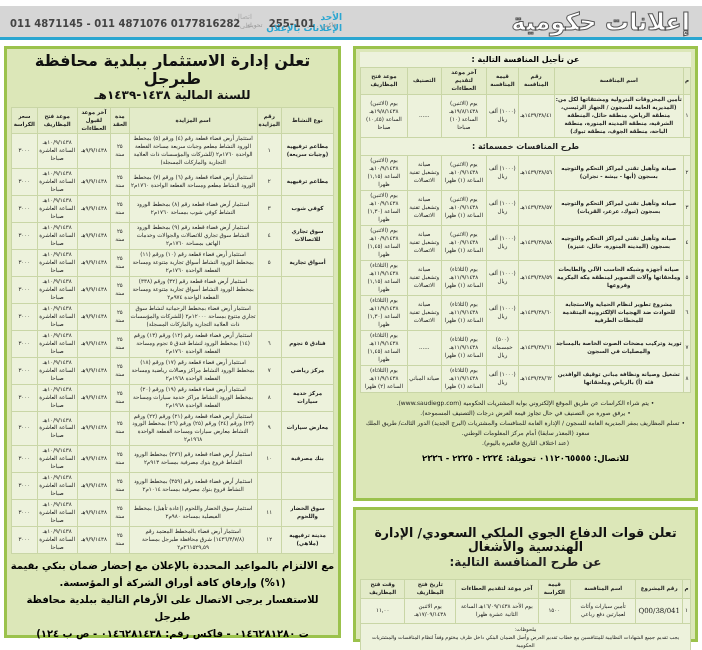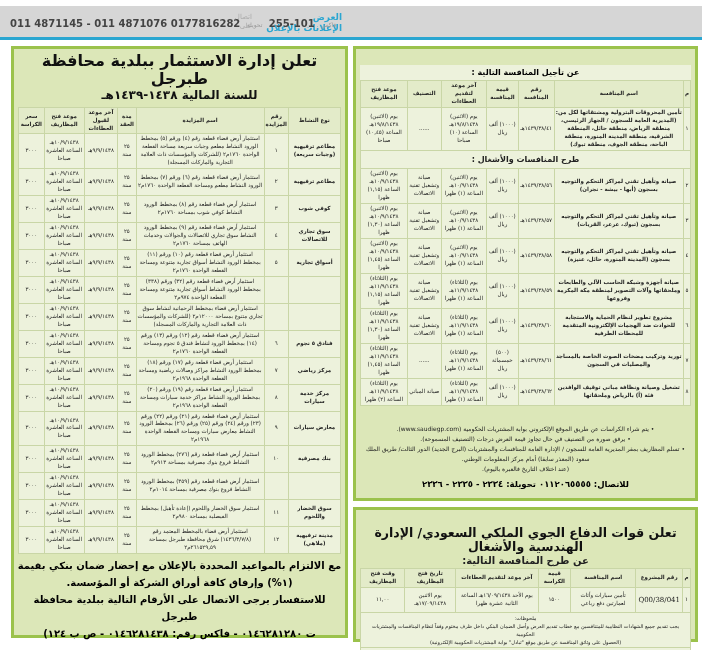--- a/index.html
+++ b/index.html
@@ -4,21 +4,21 @@
 <style>
 *{box-sizing:border-box;margin:0;padding:0}
 body{width:702px;height:650px;background:#fff;font-family:"DejaVu Sans",sans-serif;overflow:hidden;position:relative}
 .hdr{position:absolute;left:0;top:6px;width:702px;height:34px;background:#d6d6d6;border-bottom:3px solid #2aa6d1}
 .hdr .brand{position:absolute;right:12px;top:2px;font-size:24px;font-weight:bold;color:#fff;-webkit-text-stroke:1px #555;letter-spacing:1px;direction:rtl}
 .hdr .svc{position:absolute;left:262px;top:6px;font-size:9px;color:#2aa6d1;text-align:right;line-height:11px;direction:rtl;width:80px;font-weight:bold}
 .hdr .contact{position:absolute;left:10px;top:12px;font-size:10px;font-weight:bold;color:#444;direction:ltr;white-space:nowrap}
 .hdr .contact .sm{font-size:6px;color:#999;font-weight:normal;margin:0 3px}
 .hdr .lbl{position:absolute;left:222px;top:7px;font-size:7px;color:#aaa;line-height:9px;direction:rtl;text-align:right;width:30px}
 .panel{position:absolute;border:3px solid #9bc24c;background:#dce7b8;direction:rtl}
-.lp{left:11px;top:46px;width:337px;height:592px}
+.lp{left:4px;top:46px;width:337px;height:592px}
 .rp1{left:353px;top:46px;width:345px;height:455px}
 .rp2{left:353px;top:507px;width:345px;height:135px}
 .ptitle{text-align:center;font-weight:bold;color:#111;line-height:1.15}
 .sub{text-align:center;font-size:8px;color:#222;font-weight:bold}
 table{border-collapse:collapse;width:100%;background:#edf2dc;direction:rtl}
 th,td{border:1px solid #c9d6a6;font-size:5.5px;text-align:center;vertical-align:middle;padding:1px;color:#222;line-height:1.45}
 th{background:#e3ebc9;font-weight:bold;font-size:5.5px}
 td.name{text-align:center;font-weight:bold}
 .secthdr{background:#edf2dc;text-align:center;font-weight:bold;font-size:8px;padding:3px 0}
 .notes{font-size:6px;text-align:center;line-height:1.7;color:#222;padding:2px 4px}
@@ -26,36 +26,37 @@
 .logo{position:absolute;top:5px;width:36px;height:36px;border-radius:8px;background:#fff;border:1px solid #999;display:flex;align-items:center;justify-content:center}
 .logo .eye{width:30px;height:18px;border:2px solid #555;border-radius:50%;display:flex;align-items:center;justify-content:center}
 .logo .eye i{width:10px;height:10px;border-radius:50%;background:#555;display:block}
 .url{text-align:center;font-family:"DejaVu Serif",serif;font-size:9px;color:#222;margin-top:1px}
 .lfooter{font-size:10px;text-align:center;font-weight:bold;line-height:1.7;padding-top:3px}
 </style>
 </head>
 <body>
 
 <div class="hdr">
+  <div class="brand">إعلانات حكومية</div>
   <div class="svc">
-    <div>العرض</div>
+    <div>الأحد</div>
     <div>الإعلانات بالإعلان</div>
   </div>
   <div class="lbl">اتصال على</div>
   <div class="contact">
     <span>011 4871145 - 011 4871076</span>
     <span class="sm">فاكس</span>
     <span>101-255</span>
     <span class="sm">تحويلة</span>
     <span>0177816282</span>
   </div>
 </div>
 
 <div class="panel rp1">
-  <div style="margin:16px 4px;background:#edf2dc">
+  <div style="margin:3px 4px;background:#edf2dc">
     <div class="secthdr">عن تأجيل المنافسة التالية :</div>
     <table id="prisonsTable">
       <thead>
           <tr id="prisonsHead">
             <th>م</th>
             <th>اسم المنافسة</th>
             <th>رقم المنافسة</th>
             <th>قيمة المنافسة</th>
             <th>آخر موعد لتقديم العطاءات</th>
             <th>التصنيف</th>
@@ -66,21 +67,21 @@
           <tr>
             <td>١</td>
             <td class="name">تأمين المحروقات البترولية ومشتقاتها لكل من: (المديرية العامة للسجون / الجهاز الرئيسي، منطقة الرياض، منطقة حائل، المنطقة الشرقية، منطقة المدينة المنورة، منطقة الباحة، منطقة الجوف، منطقة تبوك)</td>
             <td>١٤٣٩/٣٨/٤١هـ</td>
             <td>(١٠٠٠) ألف ريال</td>
             <td>يوم (الاثنين) ١٩/٨/١٤٣٨هـ الساعة (١٠) صباحا</td>
             <td>......</td>
             <td>يوم (الاثنين) ١٩/٨/١٤٣٨هـ الساعة (١٠,٤٥) صباحا</td>
           </tr>
           <tr>
-            <td colspan="7" style="font-size: 8px; font-weight: bold; padding: 3px;">طرح المنافسات والأشغال :</td>
+            <td colspan="7" style="font-size: 8px; font-weight: bold; padding: 3px;">طرح المنافسات خمسمائة :</td>
           </tr>
           <tr>
             <td>٢</td>
             <td class="name">صيانة وتأهيل تقني لمراكز التحكم والتوجيه بسجون (أبها - بيشة - نجران)</td>
             <td>١٤٣٩/٣٨/٥٦هـ</td>
             <td>(١٠٠٠) ألف ريال</td>
             <td>يوم (الاثنين) ١٠/٩/١٤٣٨هـ الساعة (١) ظهرا</td>
             <td>صيانة وتشغيل تقنية الاتصالات</td>
             <td>يوم (الاثنين) ١٠/٩/١٤٣٨هـ الساعة (١,١٥) ظهرا</td>
           </tr>
@@ -145,21 +146,21 @@
       <div>• يتم شراء الكراسات عن طريق الموقع الإلكتروني بوابة المشتريات الحكومية (www.saudiegp.com).</div>
       <div>• يرفق صورة من التصنيف في حال تجاوز قيمة العرض درجات (التصنيف المسموحة).</div>
       <div>• تسلم المظاريف بمقر المديرية العامة للسجون / الإدارة العامة للمنافسات والمشتريات (البرج الجديد) الدور الثالث/ طريق الملك سعود (المعذر سابقا) أمام مركز المعلومات الوطني.</div>
       <div>(عند اختلاف التاريخ فالعبرة باليوم).</div>
     </div>
   <div class="contactline">للاتصال: ٠١١٢٠٦٥٥٥٥ تحويلة: ٢٣٣٤ - ٢٣٣٥ - ٢٣٣٦</div>
 </div>
 
 <div class="panel rp2">
   <div class="ptitle" style="font-size:12.5px;padding-top:16px">تعلن قوات الدفاع الجوي الملكي السعودي/ الإدارة الهندسية والأشغال</div>
-  <div class="sub" style="font-size:10px;margin-bottom:2px">عن طرح المنافسة التالية:</div>
+  <div class="sub" style="font-size:12px;margin-bottom:10px">عن طرح المنافسة التالية:</div>
   <div style="margin:0 4px">
     <table>
       <thead>
           <tr id="adHead">
             <th>م</th>
             <th>رقم المشروع</th>
             <th>اسم المنافسة</th>
             <th>قيمة الكراسة</th>
             <th>آخر موعد لتقديم العطاءات</th>
             <th>تاريخ فتح المظاريف</th>

